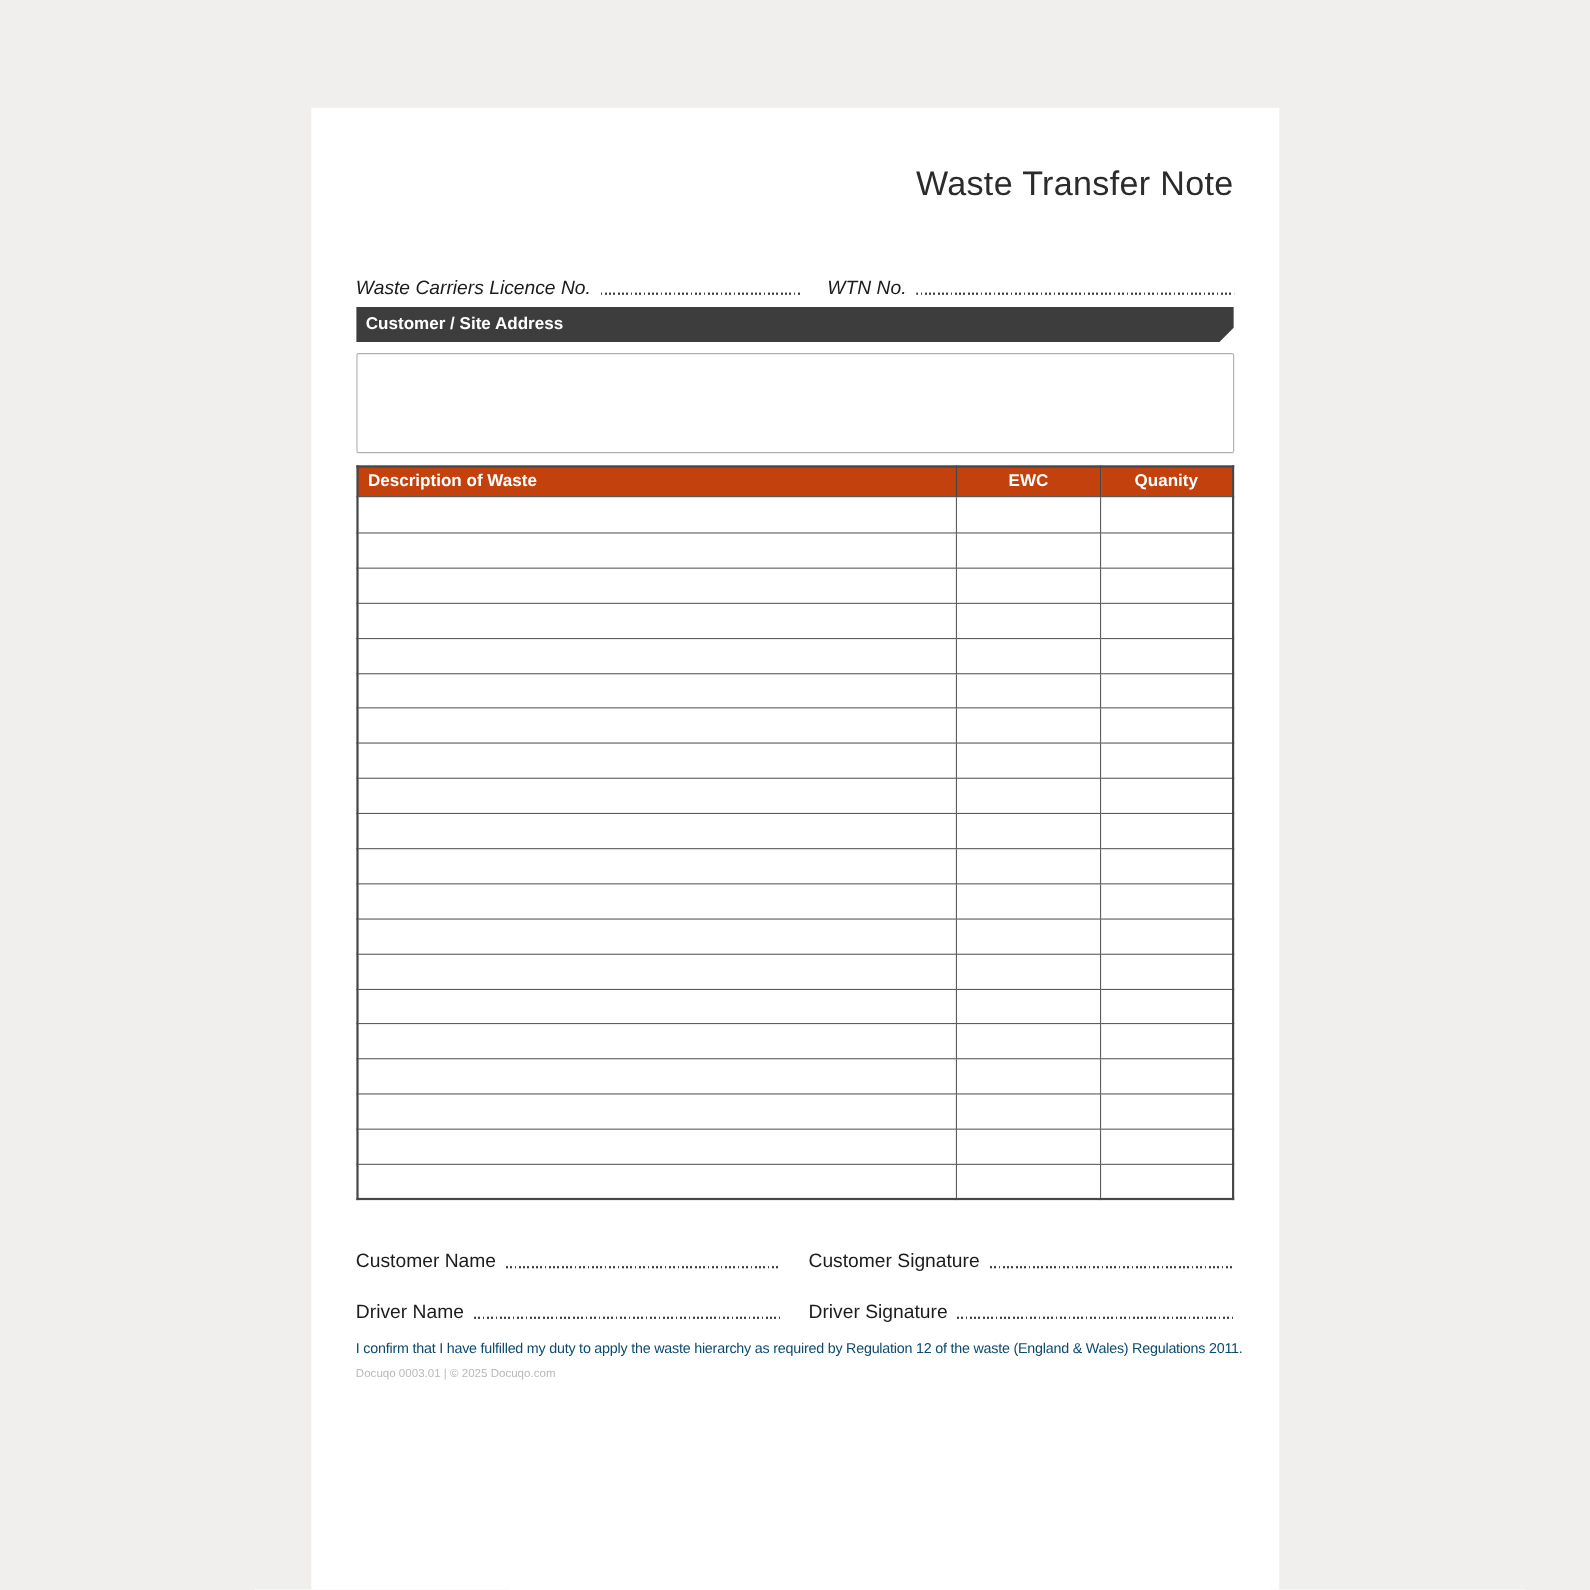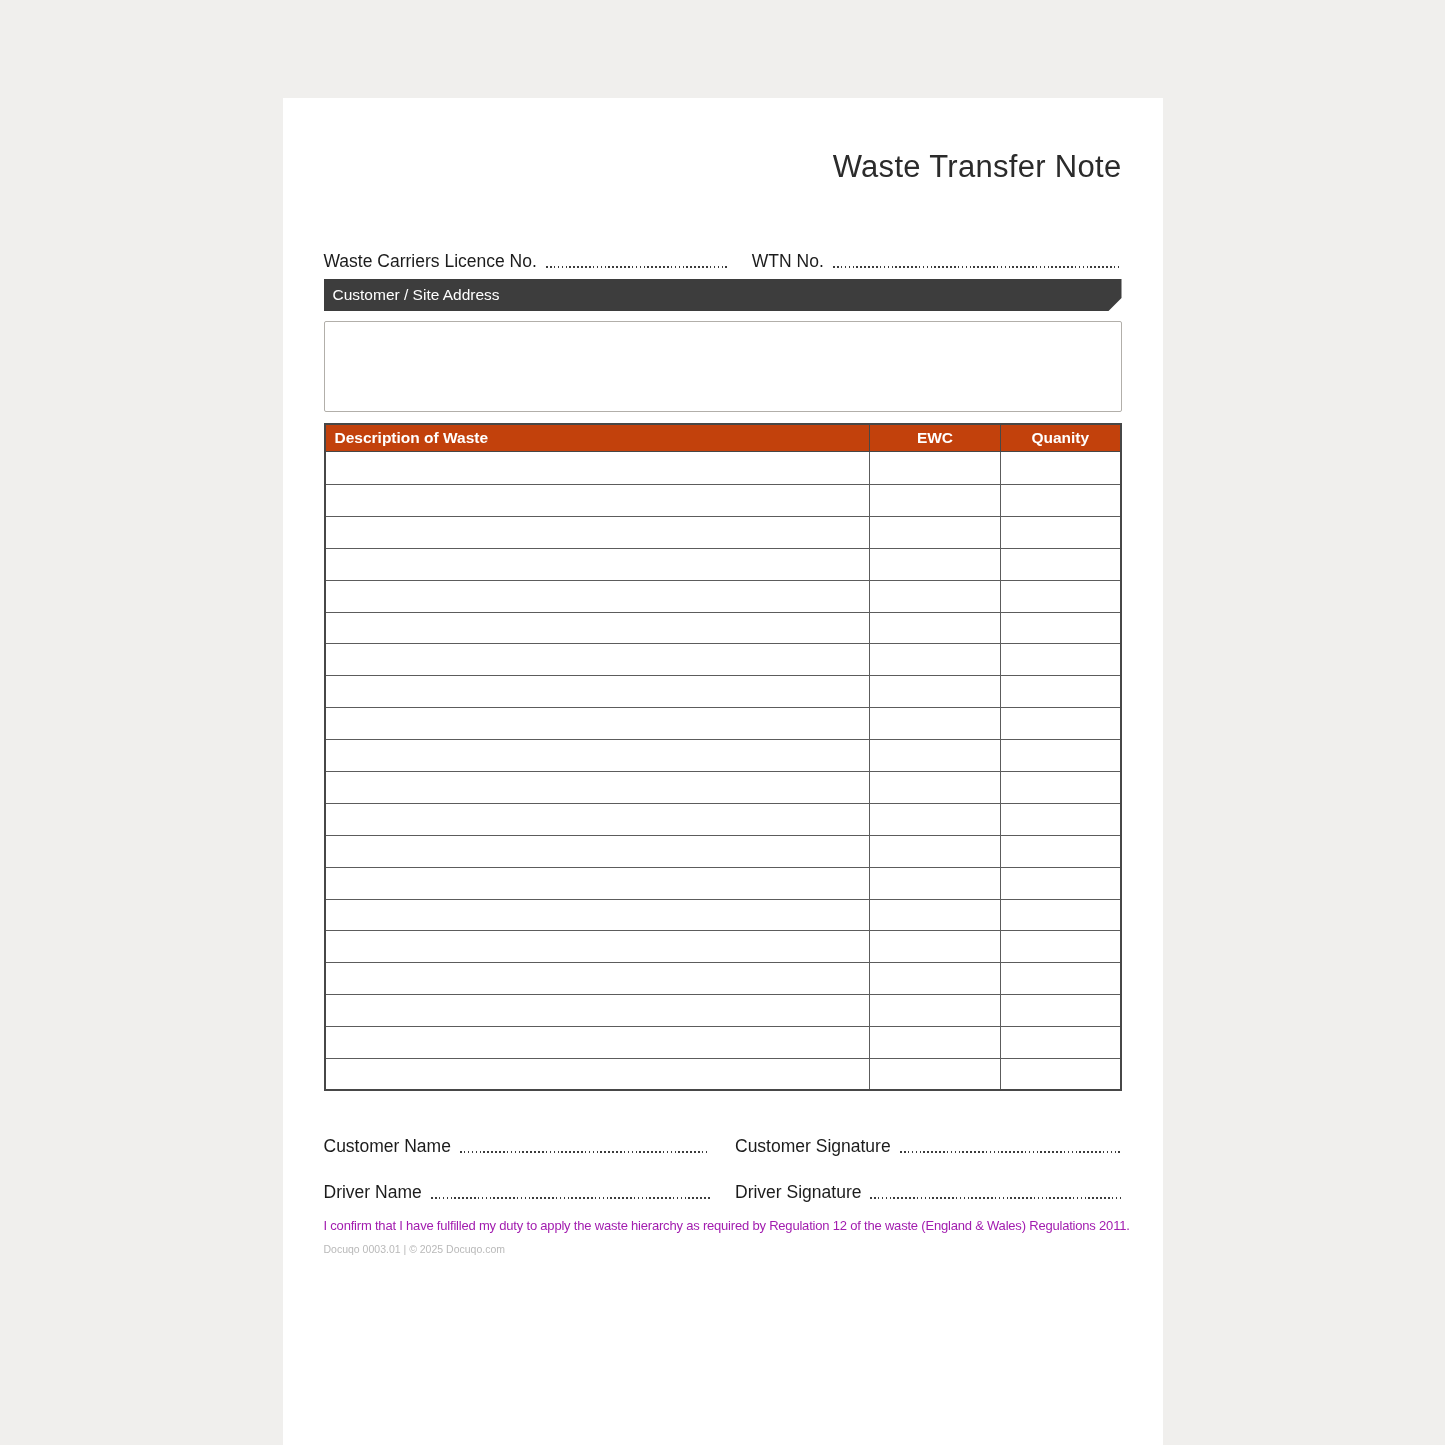--- a/index.html
+++ b/index.html
@@ -26,21 +26,21 @@
     color: #2b2b2b;
     letter-spacing: 0.3px;
   }
   .field-row {
     display: flex;
     align-items: flex-end;
     height: 24px;
     font-size: 17.5px;
     color: #1c1c1c;
   }
-  .row1 { margin-top: 64px; }
+  .row1 { margin-top: 64px; font-style: italic; }
   .row2 { margin-top: 19px; }
   .label { white-space: nowrap; }
   .leader {
     height: 2px;
     margin-bottom: 4px;
     background: repeating-linear-gradient(90deg, #3c3c3c 0 1.6px, transparent 1.6px 3.9px);
   }
   .leader-licence { width: 183px; margin-left: 9px; }
   .lbl-wtn { margin-left: 23px; text-align: center; }
   .leader-wtn { flex: 1; margin-left: 9px; }
@@ -49,21 +49,21 @@
   .leader-date { width: 204px; margin-left: 9px; }
   .lbl-time { margin-left: 21px; }
   .leader-time { flex: 1; margin-left: 9px; }
 
   .section-bar {
     margin-top: 7px;
     height: 32px;
     background: #3d3d3d;
     color: #ffffff;
     font-size: 15.5px;
-    font-weight: normal;
+    font-weight: bold;
     display: flex;
     align-items: center;
     padding-left: 9px;
     clip-path: polygon(0 0, 100% 0, 100% calc(100% - 13px), calc(100% - 13px) 100%, 0 100%);
   }
   .address-box {
     margin-top: 10px;
     height: 91px;
     border: 1.5px solid #b2afaa;
     border-radius: 2px;
@@ -106,21 +106,21 @@
   }
   .sig-row + .sig-row { margin-top: 20px; }
   .sig-col { flex: 1; display: flex; align-items: flex-end; }
   .sig-col:first-child { margin-right: 25px; }
   .sig-col .leader { flex: 1; margin-left: 9px; }
 
   .confirmation {
     margin: 15px 0 0 0;
     font-size: 13px;
     letter-spacing: -0.2px;
-    color: #a21caf;
+    color: #0c4a6e;
     white-space: nowrap;
   }
   .doc-footer {
     margin: 10px 0 0 0;
     font-size: 10.5px;
     color: #b9b9b9;
   }
 </style>
 </head>
 <body>

